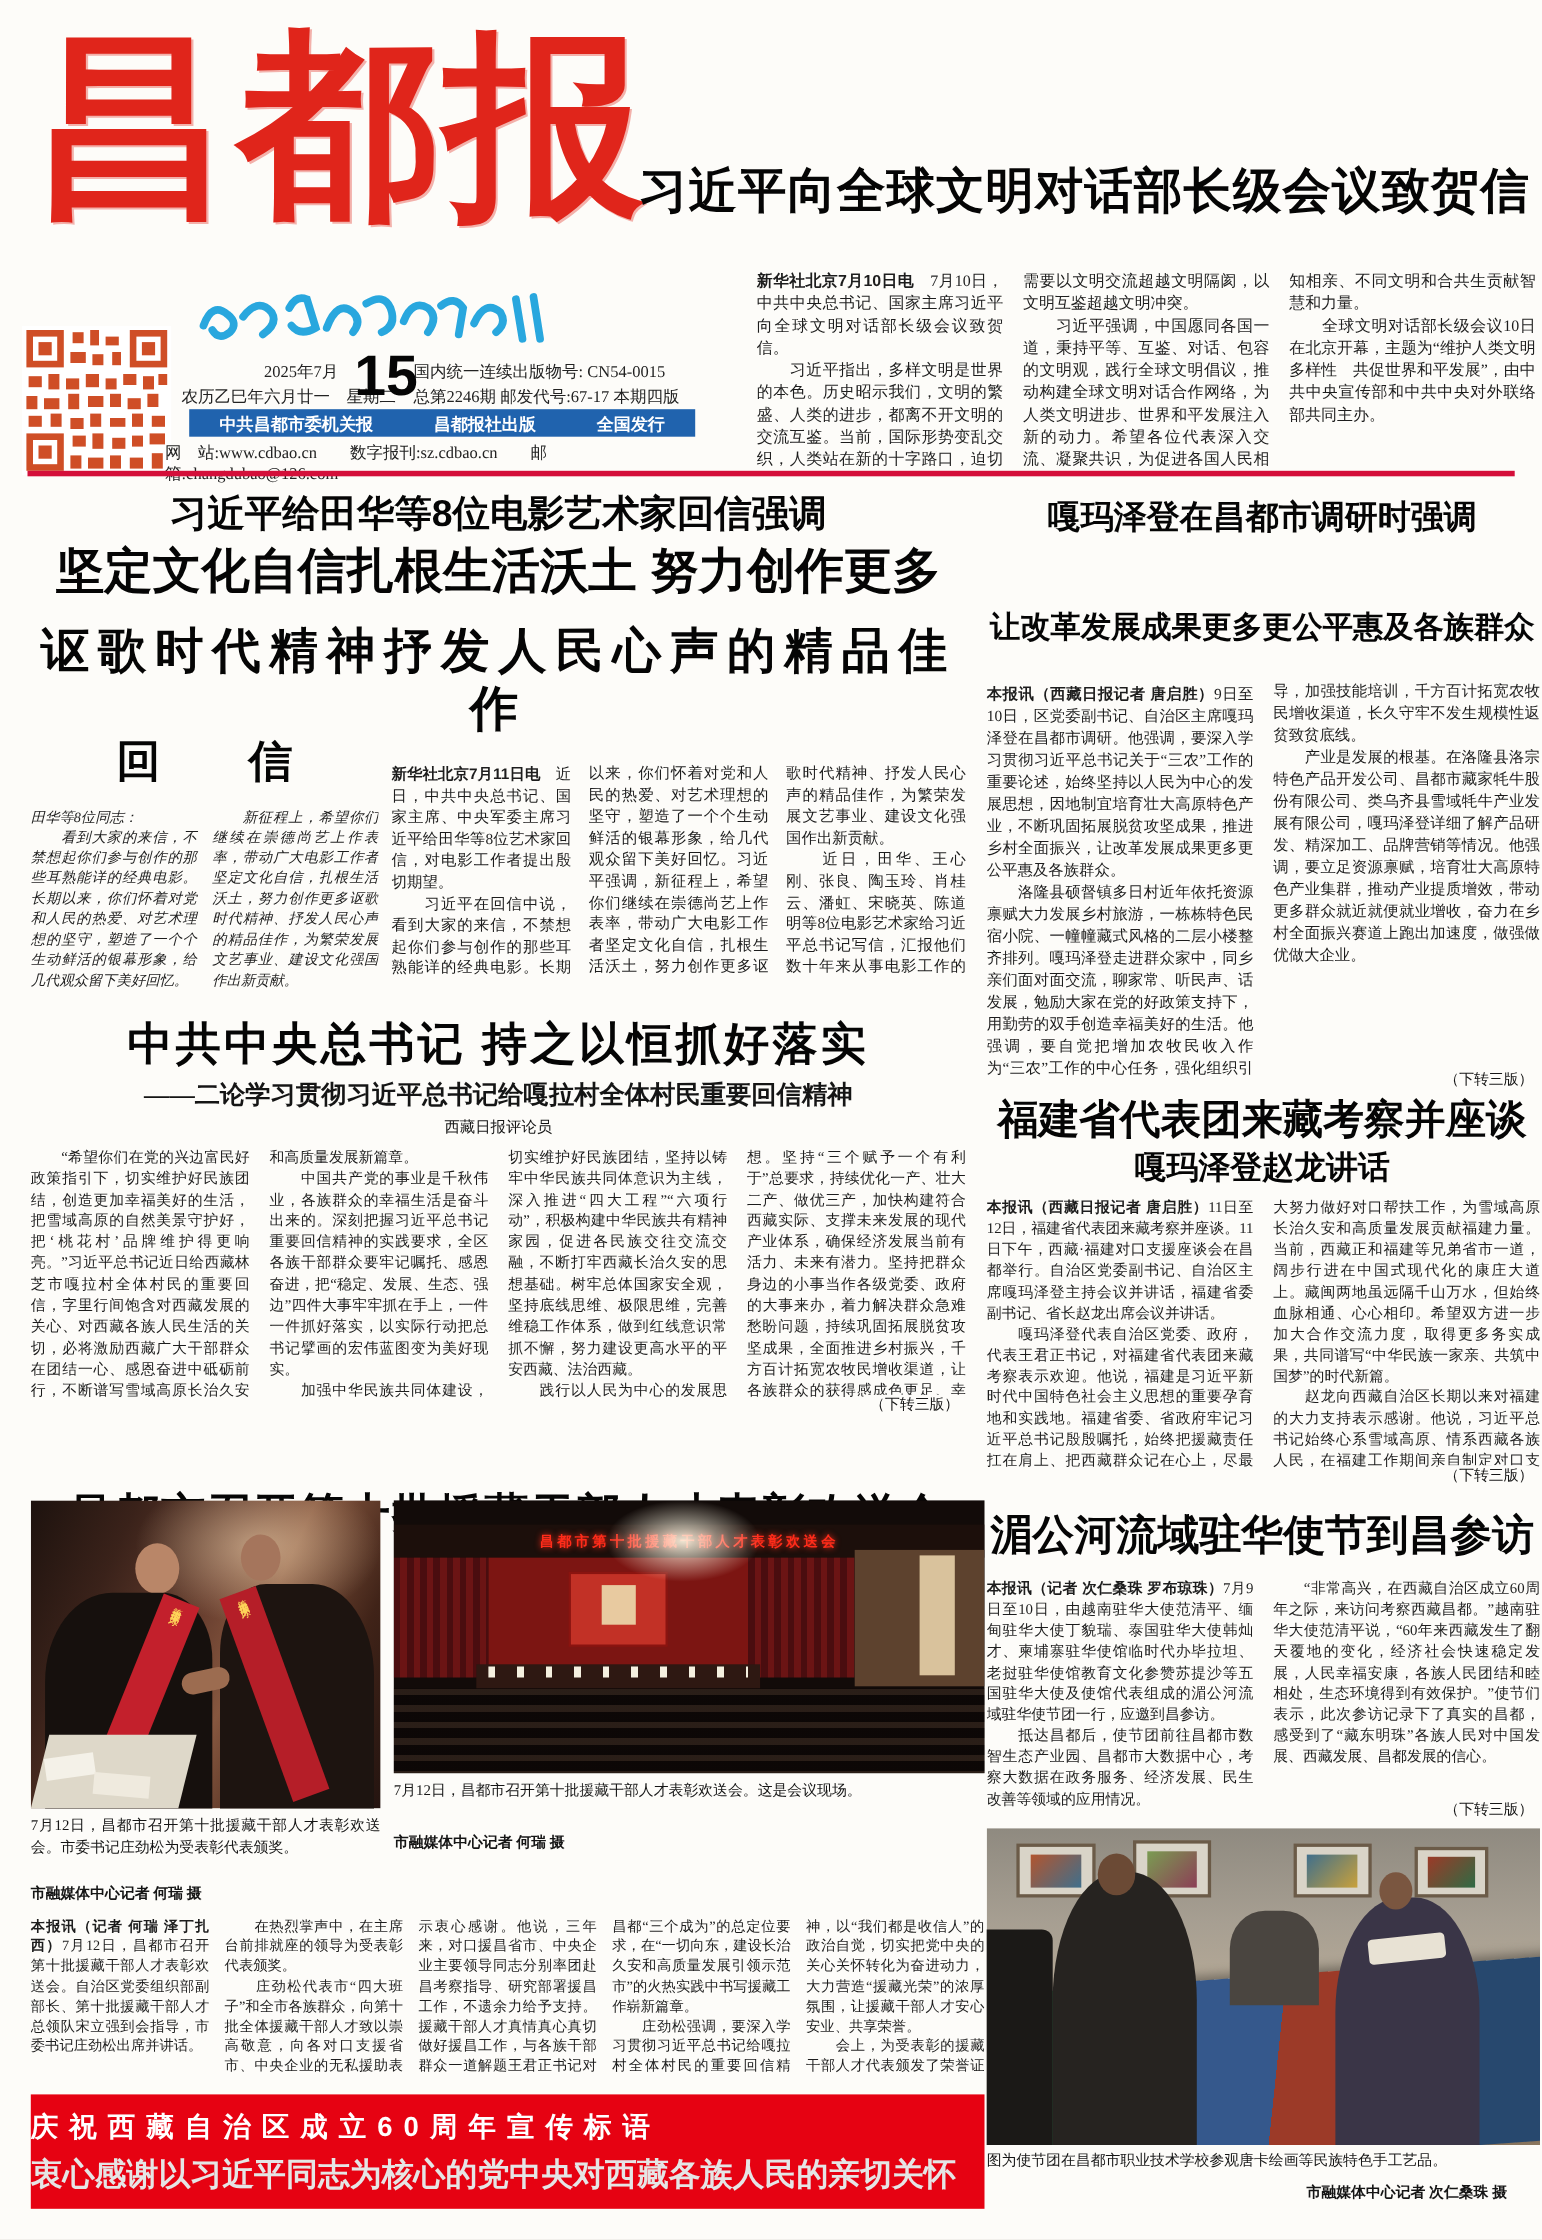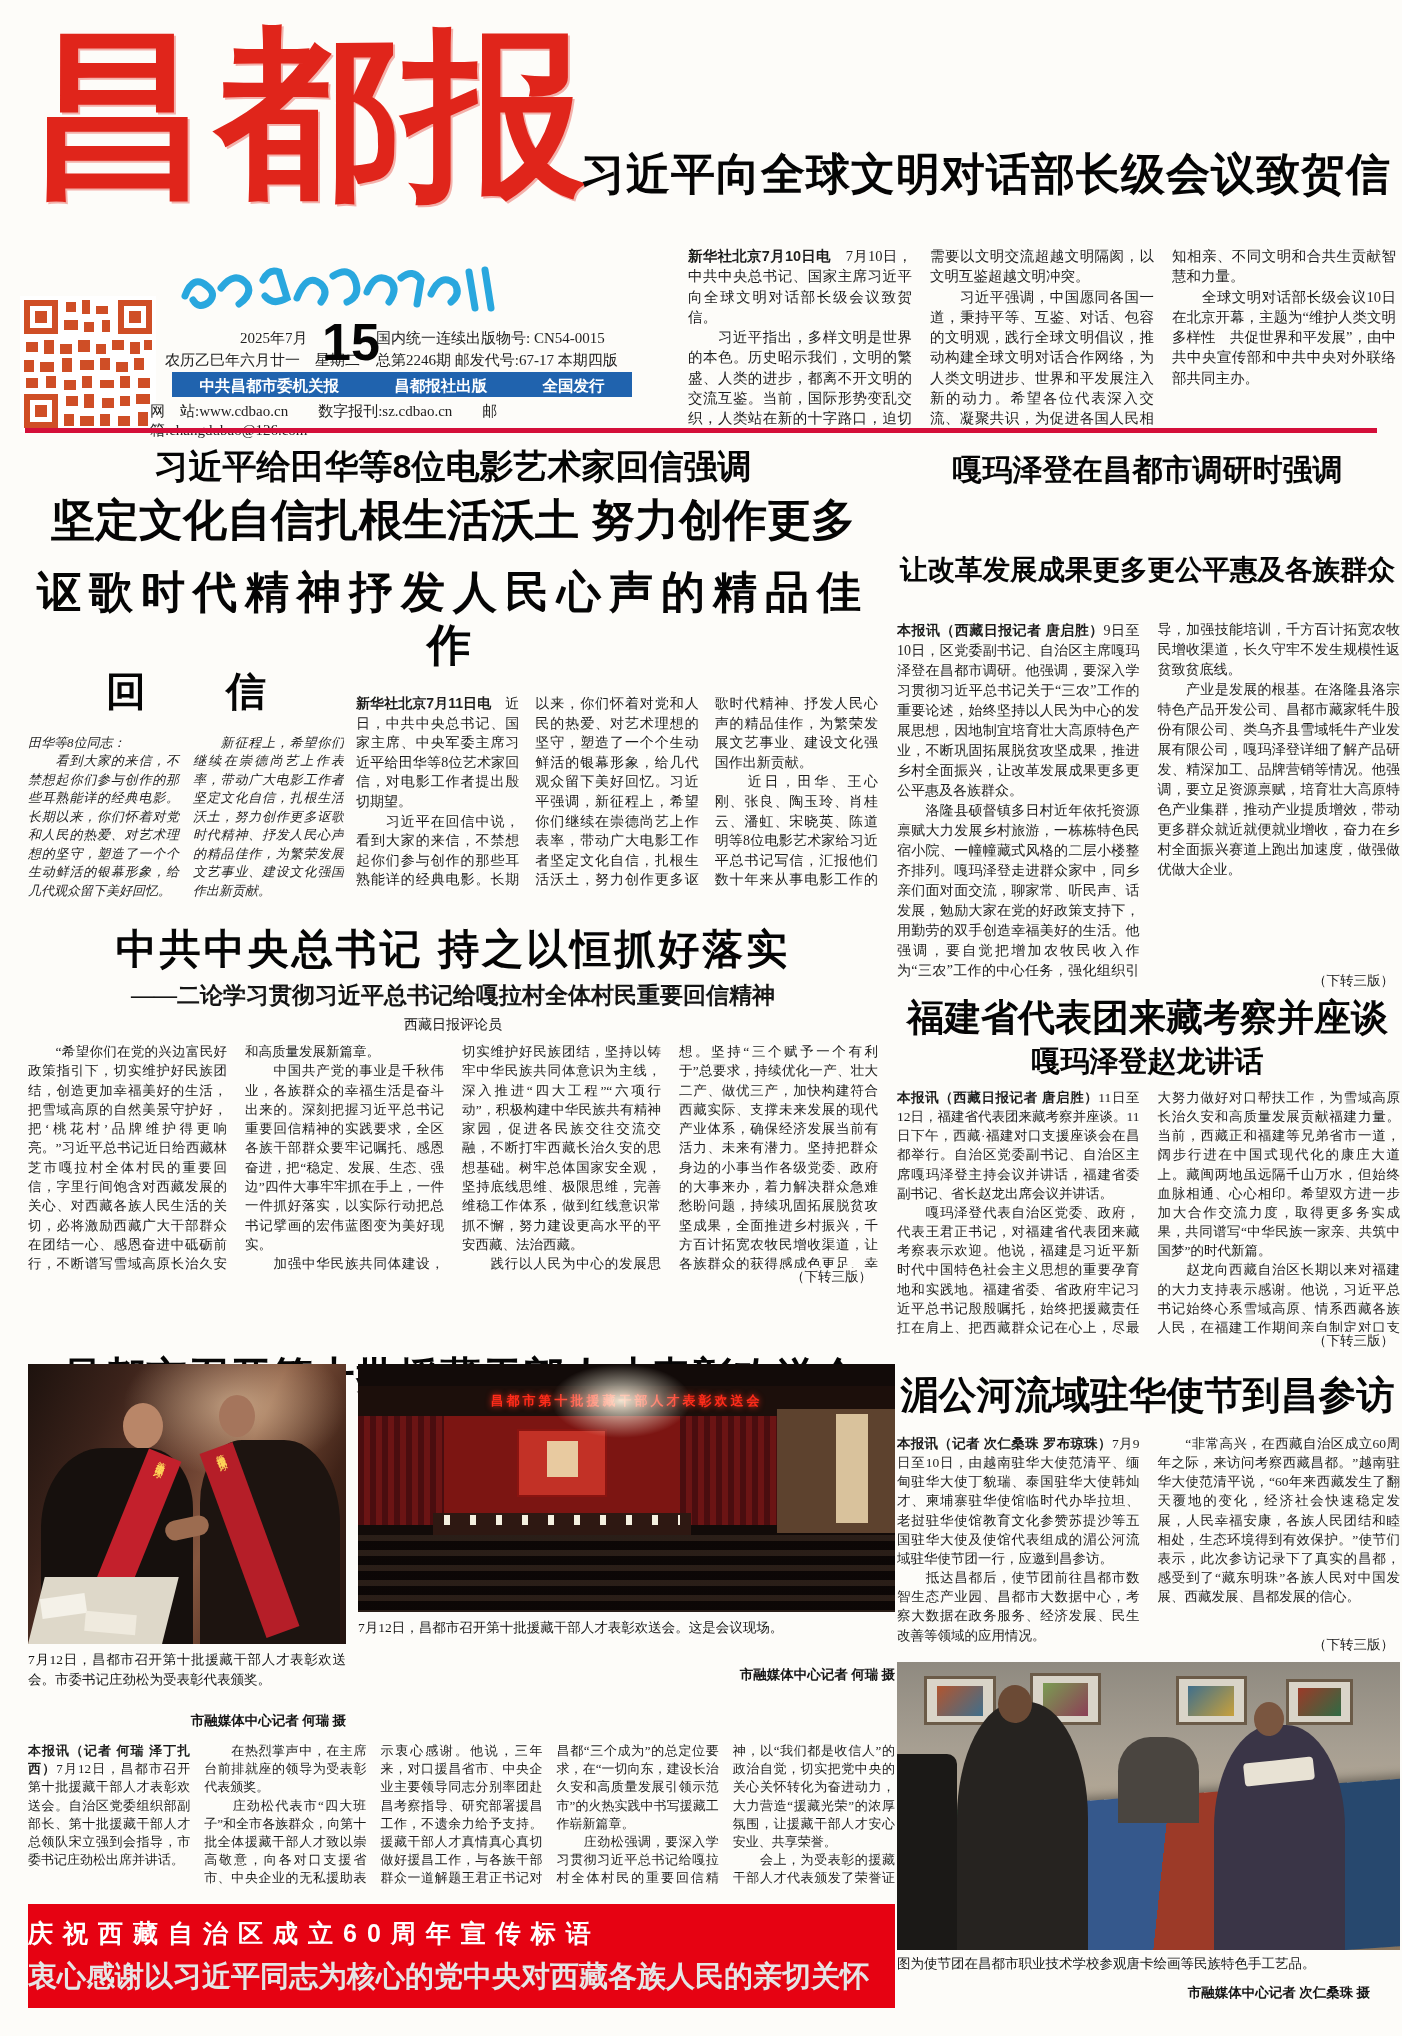--- a/index.html
+++ b/index.html
@@ -23,21 +23,21 @@
          font-family:"DejaVu Serif","Liberation Serif",serif;font-weight:900;font-size:182px;line-height:1.18;
          color:#e0251b;text-shadow:2px 2px 0 rgba(224,37,27,.35)}
   .minfo{font-size:15px;color:#222}
   .orgbar{left:172px;top:372px;width:460px;height:25px;background:#2063ae;color:#fff;display:flex;
           justify-content:space-around;align-items:flex-end;font-family:"Liberation Sans",sans-serif;
           font-weight:bold;font-size:15.5px}
   .redrule{left:25px;top:428px;width:1352px;height:5px;background:#d40f3a}
   
   .ph{overflow:hidden;position:absolute}
   .cap{font-size:13.5px;line-height:1.45;text-align:justify}
-  .credit{font-weight:bold;text-align:right;font-size:13.5px;margin-top:4px}
+  .credit{font-weight:bold;text-align:left;font-size:13.5px;margin-top:4px}
   .banner{left:28px;top:1904px;width:867px;height:104px;background:#e60212;text-align:left;overflow:hidden}
   .bl1{color:#ffffff;font-family:"Liberation Sans",sans-serif;font-weight:bold;font-size:25px;
        letter-spacing:10px;margin-top:13px}
   .bl2{color:#e5e5e5;font-family:"Liberation Sans",sans-serif;font-weight:bold;font-size:29px;margin-top:7px}
   .letterfont{font-style:italic;font-size:13px;line-height:1.42}
 </style>
 </head>
 <body>
 
 <div id="page">

